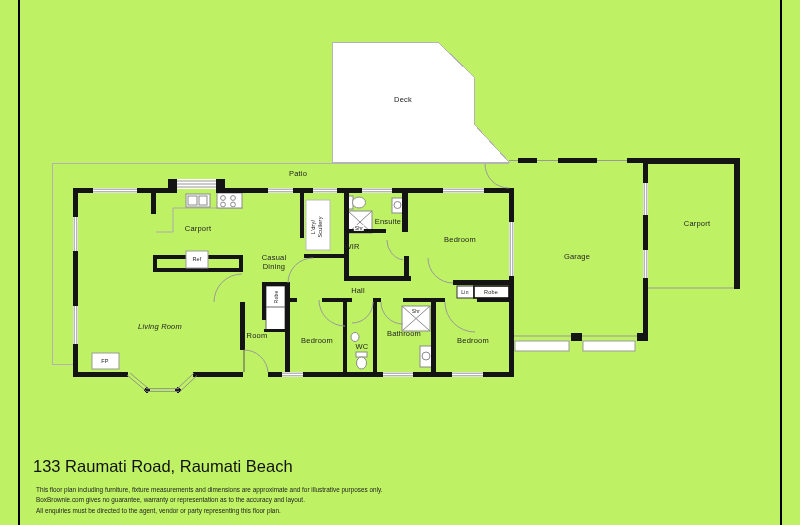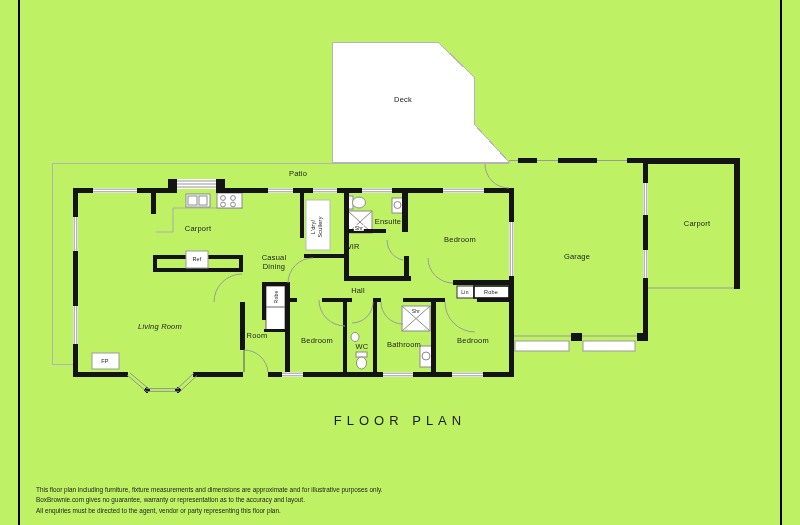--- a/index.html
+++ b/index.html
@@ -204,31 +204,31 @@
   <div class="lbl" style="left:388px;top:222px;text-align:center;">Ensuite</div>
   <div class="lbl" style="left:352px;top:247px;">WIR</div>
   <div class="lbl" style="left:460px;top:240px;">Bedroom</div>
   <div class="lbl" style="left:577px;top:257px;">Garage</div>
   <div class="lbl" style="left:697px;top:224px;text-align:right;">Carport</div>
   <div class="lbl" style="left:160px;top:327px;font-style:italic;">Living Room</div>
   <div class="lbl" style="left:257px;top:336px;">Room</div>
   <div class="lbl" style="left:358px;top:291px;">Hall</div>
   <div class="lbl" style="left:317px;top:341px;">Bedroom</div>
   <div class="lbl" style="left:362px;top:347px;">WC</div>
-  <div class="lbl" style="left:404px;top:345px;">Bathroom</div>
+  <div class="lbl" style="left:404px;top:334px;">Bathroom</div>
   <div class="lbl" style="left:473px;top:341px;">Bedroom</div>
 
   <div class="lbl lbl-sm" style="left:197px;top:259px;">Ref</div>
   <div class="lbl lbl-sm" style="left:105px;top:361px;">FP</div>
   <div class="lbl lbl-xs lbl-box" style="left:359px;top:228px;">Shr</div>
   <div class="lbl lbl-xs lbl-box" style="left:416px;top:311px;">Shr</div>
   <div class="lbl lbl-xs" style="left:465px;top:292px;">Lin</div>
   <div class="lbl lbl-sm" style="left:491px;top:292px;">Robe</div>
   <div class="lbl lbl-xs lbl-rot" style="left:276px;top:297px;">Robe</div>
 
-  <div id="title">FLOOR PLAN</div>
+  <div id="address">133 Raumati Road, Raumati Beach</div>
   <div id="disclaimer">
     <div>This floor plan including furniture, fixture measurements and dimensions are approximate and for illustrative purposes only.</div>
     <div>BoxBrownie.com gives no guarantee, warranty or representation as to the accuracy and layout.</div>
     <div>All enquiries must be directed to the agent, vendor or party representing this floor plan.</div>
   </div>
 
 </div>
 
 </body></html>

